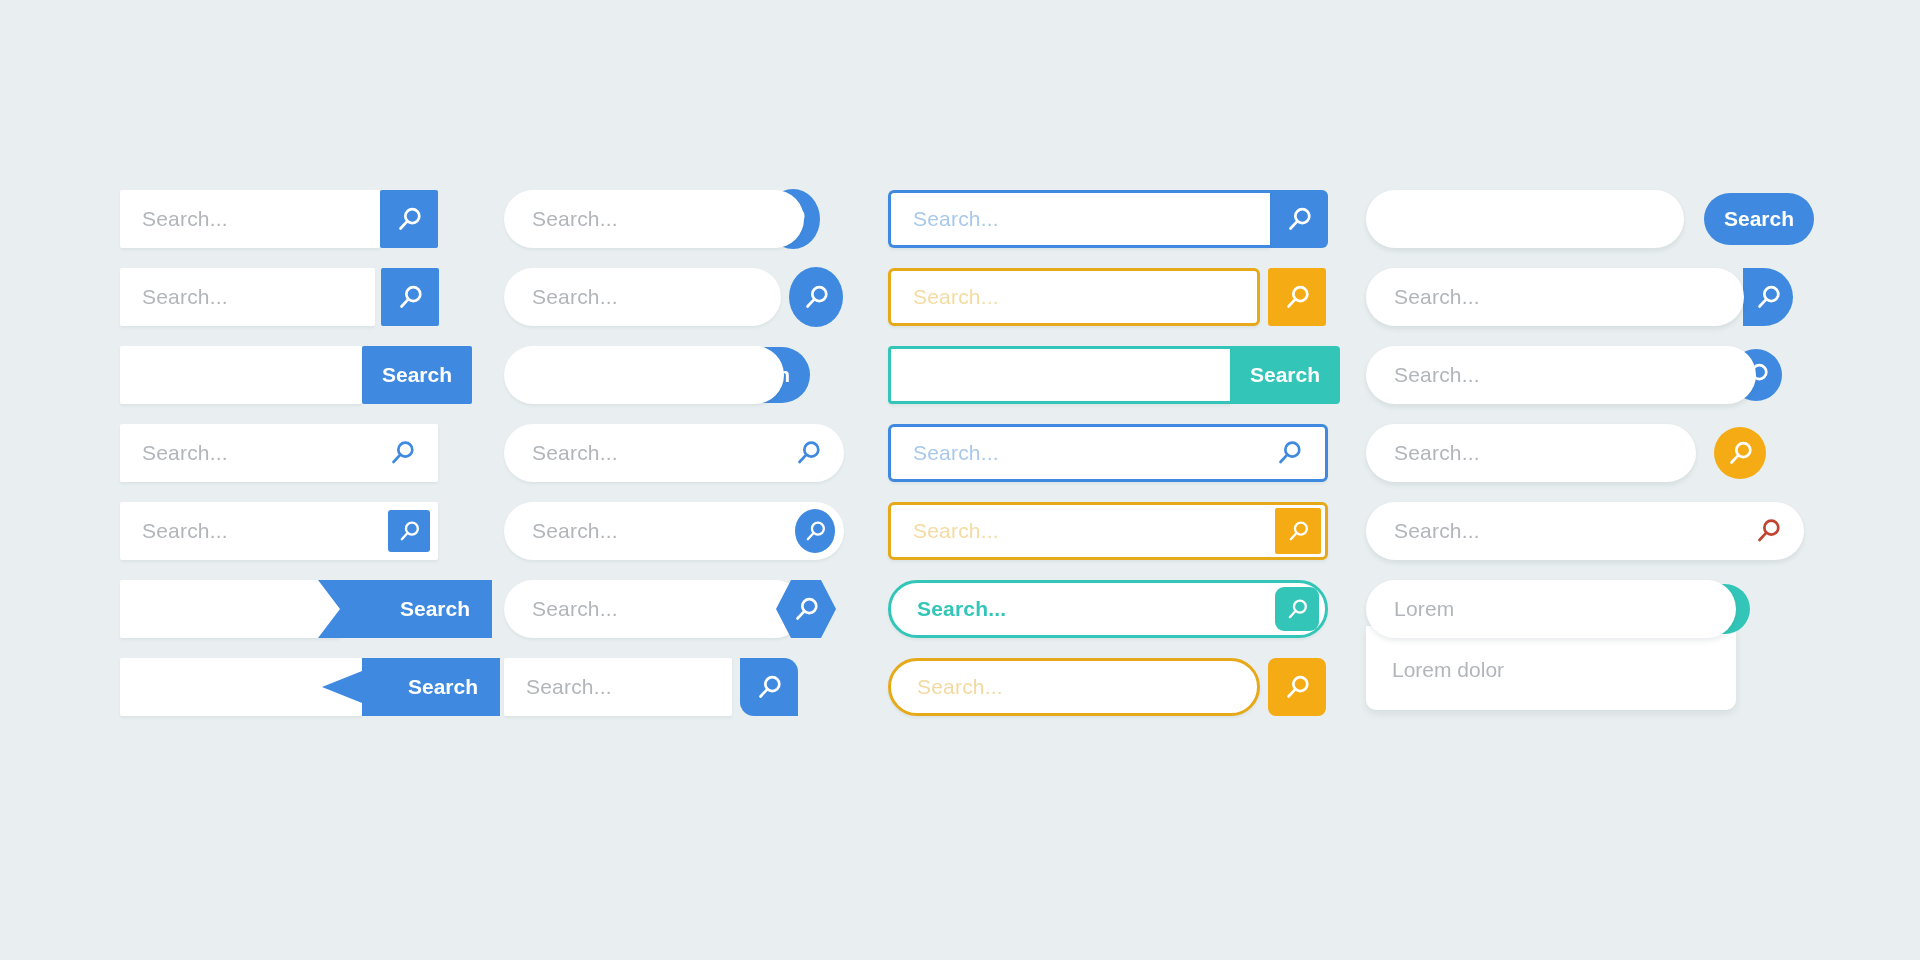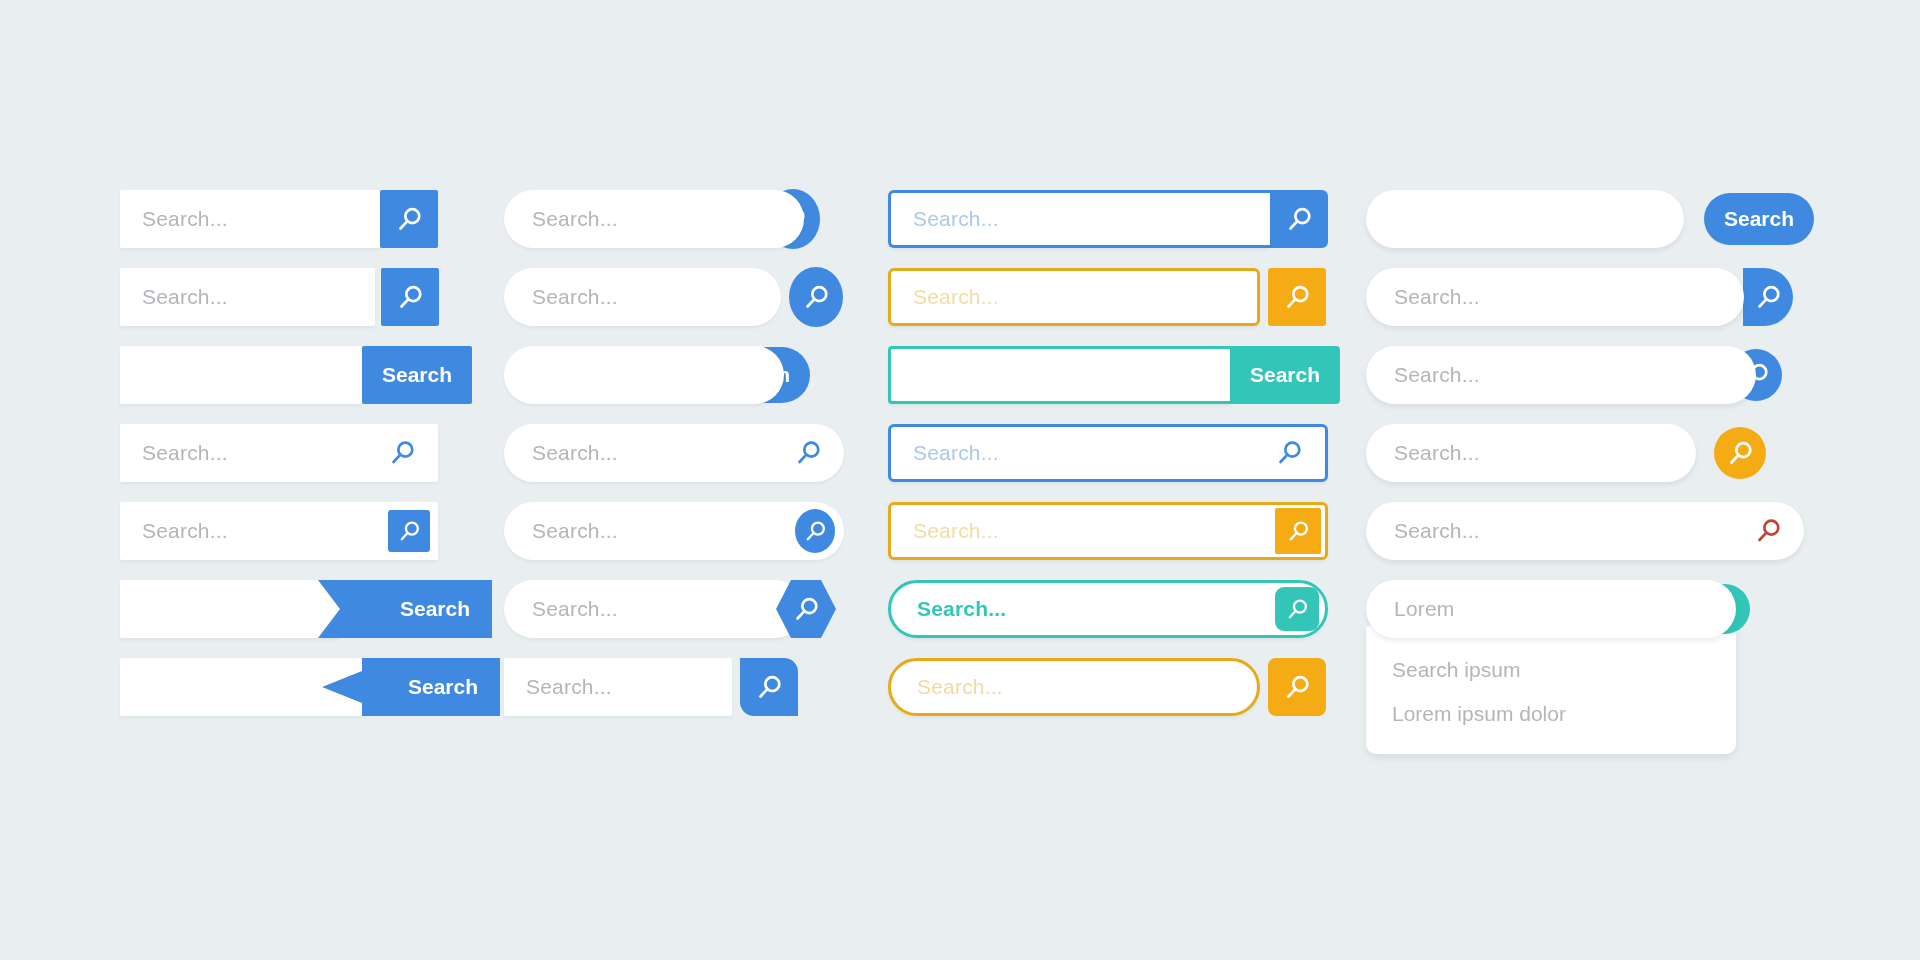--- a/index.html
+++ b/index.html
@@ -484,22 +484,21 @@
               <circle cx="14.5" cy="9" r="6.2"></circle>
               <line x1="9.9" y1="13.6" x2="4" y2="20"></line>
             </svg>
         </span>
       </div>
     </div>
 
     <div class="row" style="height:auto;align-items:flex-start;">
       <div class="dd-wrap">
         <div class="dd-panel">
-          <div class="dd-item">Search ipsum</div>
-          <div class="dd-item">Lorem ipsum dolor</div>
+          <div class="dd-item">Lorem dolor</div>
         </div>
         <div class="dd-head" style="display:flex;align-items:center;">
           <div class="field rounded shadow-soft" style="width:370px">
             <span class="ph">Lorem</span>
           </div>
           <div class="btn btn-lbl bg-teal pill" style="height:50px;min-width:100px;margin-left:-96px;">Search</div>
         </div>
       </div>
     </div>
   </div>

